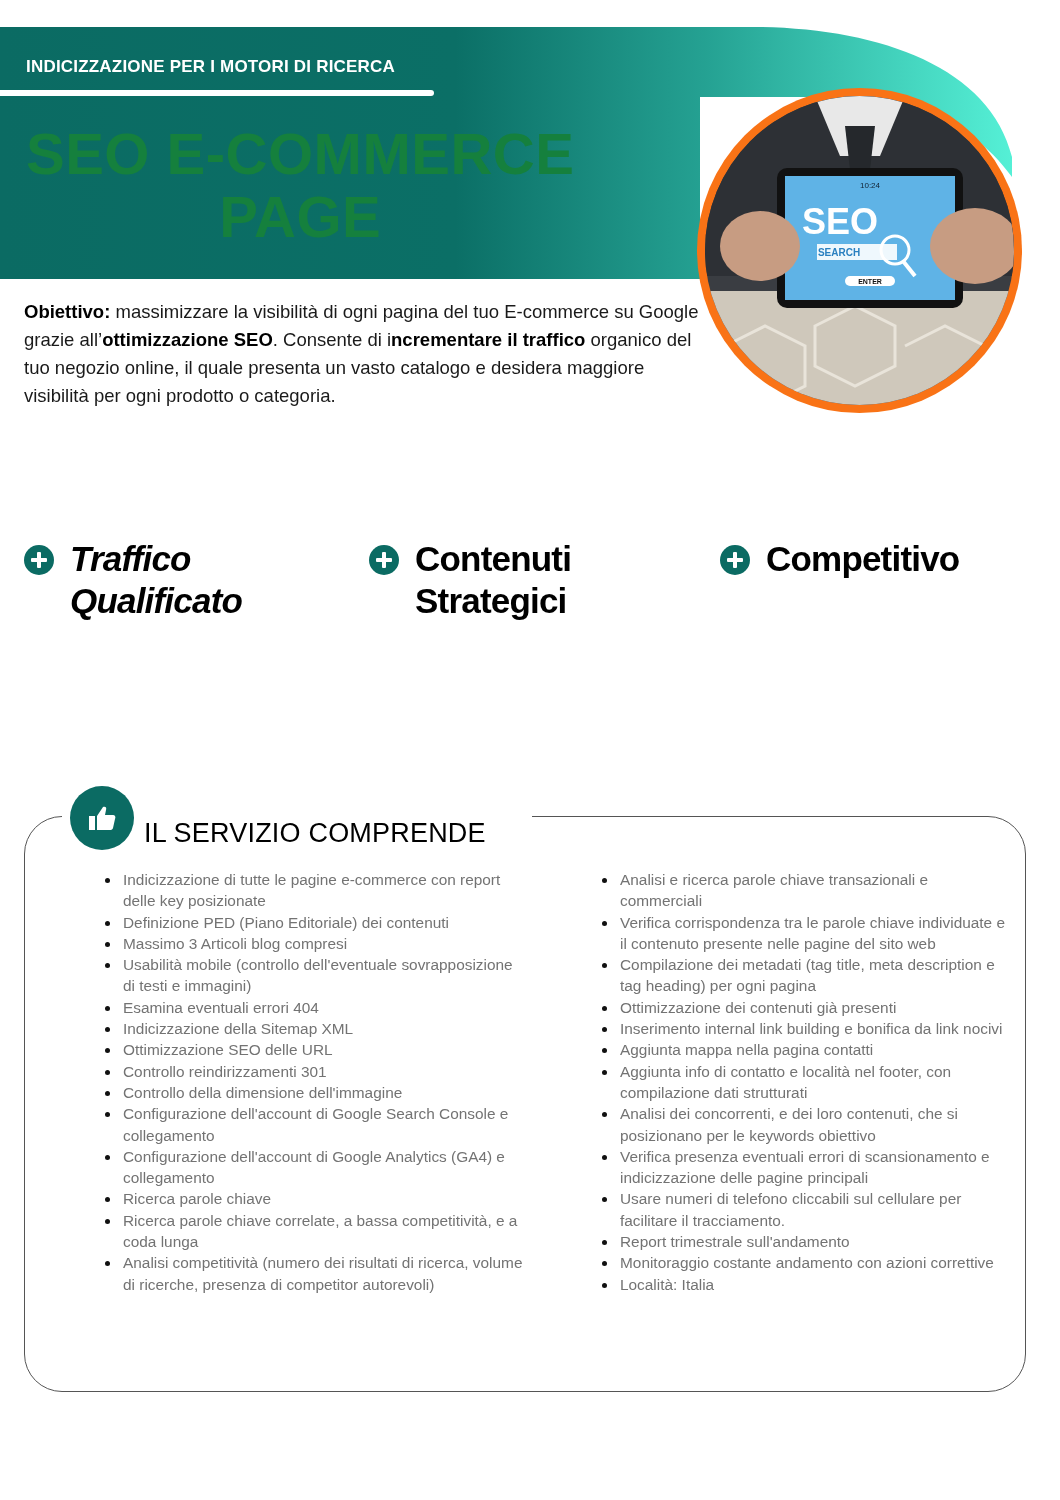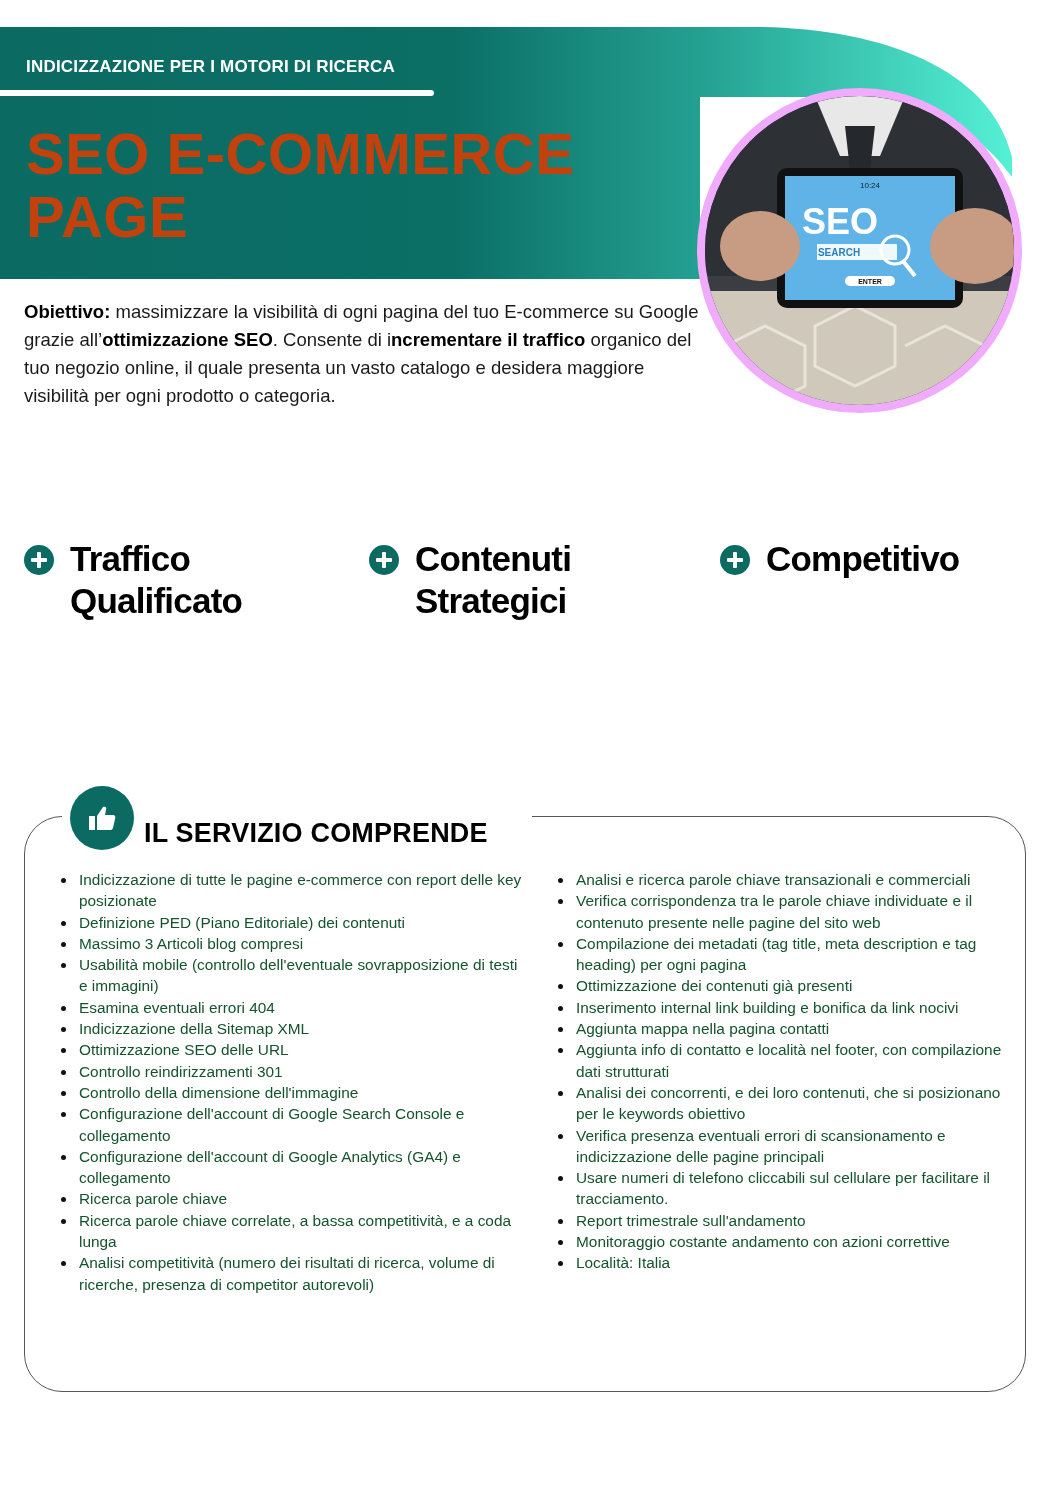--- a/index.html
+++ b/index.html
@@ -13,26 +13,26 @@
   .hero svg.bg { position:absolute; left:0; top:0; }
   .kicker {
     position:absolute; left:26px; top:30px; color:#fff;
     font-weight:700; font-size:17px; letter-spacing:0.2px;
   }
   .kicker-line {
     position:absolute; left:0; top:63px; width:434px; height:6px;
     background:#fff; border-radius:0 3px 3px 0;
   }
   .hero-title {
-    position:absolute; left:26px; top:95px; color:#c2410c;
-    font-weight:700; font-size:58px; line-height:63px; letter-spacing:0.5px;
+    position:absolute; left:26px; top:95px; color:#15803d;
+    font-weight:700; font-size:58px; line-height:63px; letter-spacing:0.5px;text-align:center;
   }
   .photo {
     position:absolute; left:697px; top:88px; width:325px; height:325px;
-    border-radius:50%; background:#f0abfc; overflow:hidden;
+    border-radius:50%; background:#f97316; overflow:hidden;
   }
   .photo-inner { position:absolute; left:8px; top:8px; width:309px; height:309px; border-radius:50%; overflow:hidden; }
   .intro {
     position:absolute; left:24px; top:298px; width:680px;
     font-size:18.5px; line-height:28px; color:#1a1a1a;
   }
   .intro b { font-weight:700; color:#000; }
   .features { position:absolute; top:538px; left:0; width:1060px; height:90px; }
   .feature { position:absolute; top:0; display:flex; align-items:flex-start; }
   .feature .plus {
@@ -52,25 +52,25 @@
     border:1.5px solid #555; border-radius:38px; box-sizing:border-box;
   }
   .service-cover {
     position:absolute; left:62px; top:800px; width:470px; height:40px; background:#fff;
   }
   .service-head { position:absolute; left:70px; top:786px; display:flex; align-items:center; }
   .thumb {
     width:64px; height:64px; border-radius:50%; background:#0b6b63;
     display:flex; align-items:center; justify-content:center; margin-right:10px;
   }
-  .service-title { font-weight:700; font-size:27px; color:#000; letter-spacing:0.2px;margin-top:30px; }
+  .service-title { font-weight:400; font-size:27px; color:#000; letter-spacing:0.2px;margin-top:30px; }
   .col { position:absolute; top:869px; }
   .col ul { margin:0; padding:0 0 0 24px; list-style:none; }
   .col li {
-    font-size:15.4px; line-height:21.3px; color:#14532d; position:relative;
+    font-size:15.4px; line-height:21.3px; color:#737373; position:relative;margin-left:44px;
   }
   .col li:before {
     content:""; position:absolute; left:-18px; top:9px; width:5px; height:5px;
     border-radius:50%; background:#111;
   }
 </style>
 </head>
 <body>
 
 <div class="hero">
@@ -120,21 +120,21 @@
       <ellipse cx="270" cy="150" rx="45" ry="38" fill="#c79c82"></ellipse>
     </svg>
   </div>
 </div>
 
 <div class="intro">
   <b>Obiettivo:</b><span> massimizzare la visibilità di ogni pagina del tuo E-commerce su Google grazie all’</span><b>ottimizzazione SEO</b><span>. Consente di i</span><b>ncrementare il traffico</b><span> organico del tuo negozio online, il quale presenta un vasto catalogo e desidera maggiore visibilità per ogni prodotto o categoria.</span>
 </div>
 
 <div class="features">
-  <div class="feature" style="left:24px;">
+  <div class="feature" style="left:24px;font-style:italic;">
     <span class="plus"></span>
     <div class="label">
       <div>Traffico</div>
       <div>Qualificato</div>
     </div>
   </div>
   <div class="feature" style="left:369px;">
     <span class="plus"></span>
     <div class="label">
       <div>Contenuti</div>

